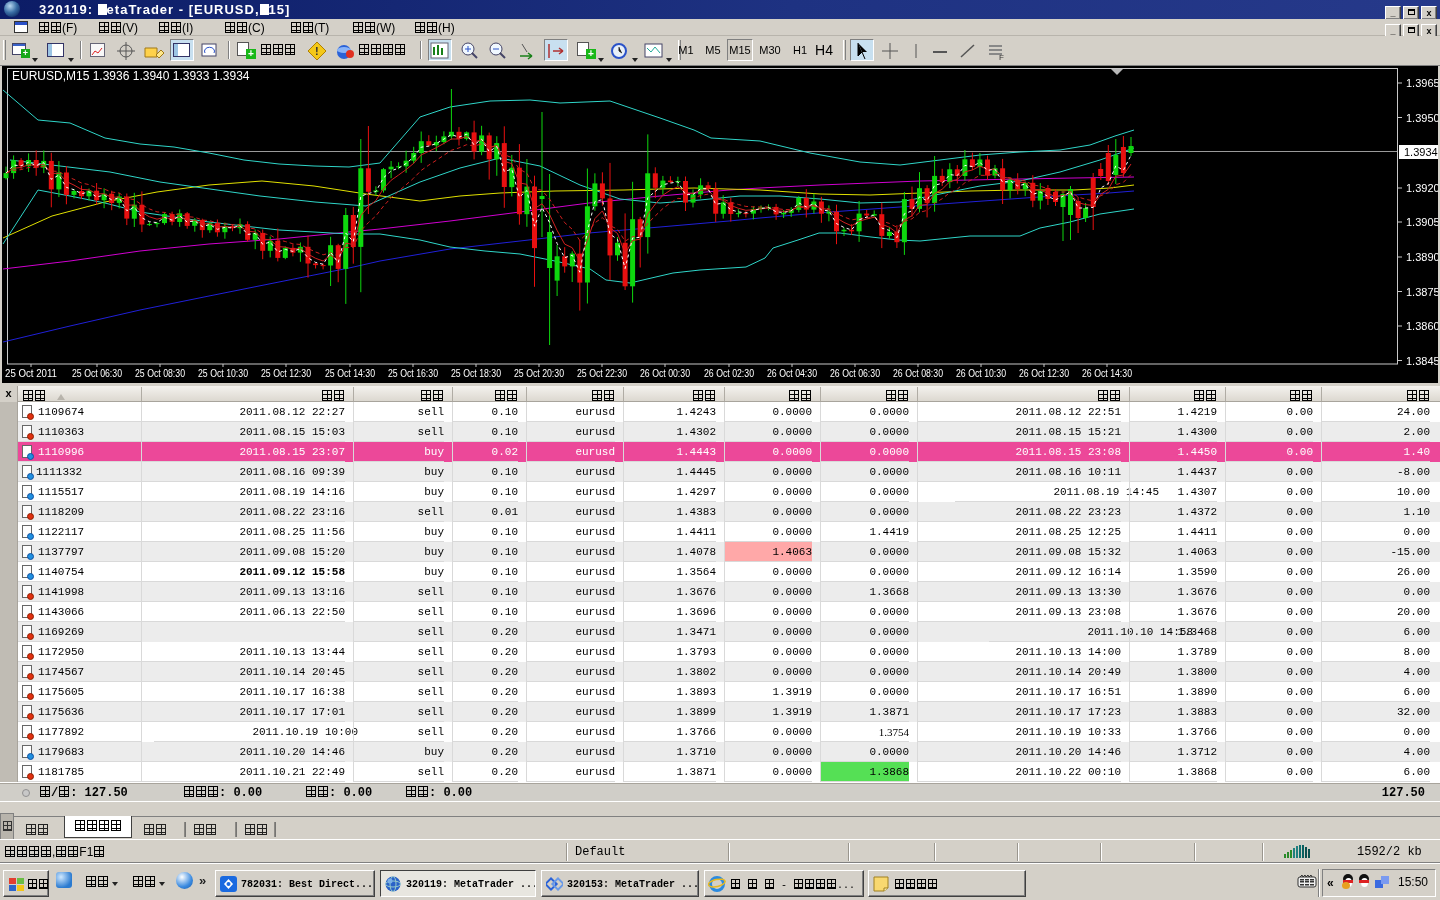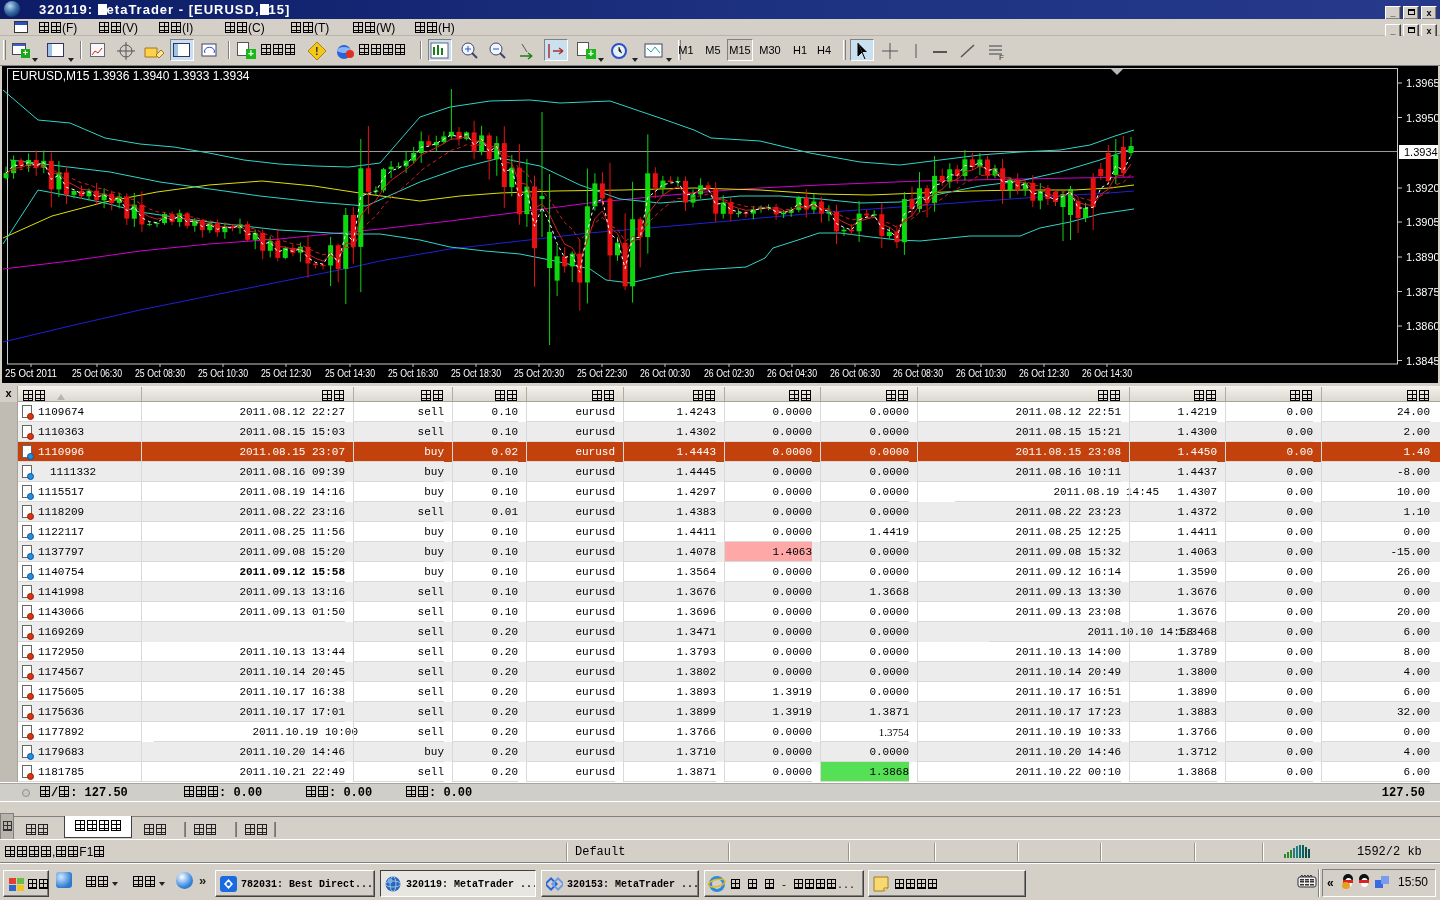--- a/index.html
+++ b/index.html
@@ -130,21 +130,21 @@
         <rect x="2" y="4" width="17" height="13" fill="#fff" stroke="#446"></rect>
         <path d="M4 8 l4 4 4-5 5 6" fill="none" stroke="#2a9"></path>
       </svg></div>
     <div class="abs" style="left:666px;top:12px;"><span class="dda"></span></div>
     <div class="grip" style="left:678px"></div>
     <div class="tbtn" style="left:673px;width:26px;font-size:11px;text-align:center;line-height:20px;color:#000">M1</div>
     <div class="tbtn" style="left:700px;width:26px;font-size:11px;text-align:center;line-height:20px;color:#000">M5</div>
     <div class="tbtn" style="left:727px;width:26px;border:1px solid;border-color:#808080 #fff #fff #808080;background:#cfcbc3;font-size:11px;text-align:center;line-height:20px;color:#000">M15</div>
     <div class="tbtn" style="left:757px;width:26px;font-size:11px;text-align:center;line-height:20px;color:#000">M30</div>
     <div class="tbtn" style="left:787px;width:26px;font-size:11px;text-align:center;line-height:20px;color:#000">H1</div>
-    <div class="tbtn" style="left:811px;width:26px;font-size:11px;text-align:center;line-height:20px;color:#000">H4</div>
+    <div class="tbtn" style="left:811px;width:26px;font-size:14px;text-align:center;line-height:20px;color:#000">H4</div>
     <div class="grip" style="left:843px"></div>
     <div class="tbtn" style="left:850px;width:24px;border:1px solid;border-color:#808080 #fff #fff #808080;background:#c8e0f0;"><svg width="22" height="22">
         <path d="M7 3 l0 13 4-4 3 7" fill="#000" stroke="#000"></path>
         <path d="M7 3 l9 9 -5 0 z" fill="#000"></path>
       </svg></div>
     <div class="tbtn" style="left:878px;width:24px;"><svg width="22" height="22">
         <path d="M11 3 v16 M3 11 h16" stroke="#555"></path>
       </svg></div>
     <div class="tbtn" style="left:904px;width:20px;"><svg width="22" height="22">
         <path d="M11 4 v14" stroke="#555"></path>
@@ -587,36 +587,36 @@
         <div class="c" style="left:452px;width:66px;">0.10</div>
         <div class="c" style="left:526px;width:89px;">eurusd</div>
         <div class="c" style="left:623px;width:93px;">1.4302</div>
         <div class="c" style="left:724px;width:88px;">0.0000</div>
         <div class="c" style="left:820px;width:89px;">0.0000</div>
         <div class="c" style="left:917px;width:204px;">2011.08.15 15:21</div>
         <div class="c" style="left:1129px;width:88px;">1.4300</div>
         <div class="c" style="left:1225px;width:88px;">0.00</div>
         <div class="c" style="left:1321px;width:109px;">2.00</div>
       </div>
-      <div class="tr" style="top:40px;background:#c2410c;color:#fff">
+      <div class="tr" style="top:40px;background:#ec4899;color:#fff">
         <div class="c" style="left:18px;width:123px;text-align:left;padding-left:4px"><span class="dic"><span class="dot blu"></span></span><span style="margin-left:6px">1110996</span></div>
         <div class="c" style="left:141px;width:204px;">2011.08.15 23:07</div>
         <div class="c" style="left:353px;width:91px;">buy</div>
         <div class="c" style="left:452px;width:66px;">0.02</div>
         <div class="c" style="left:526px;width:89px;">eurusd</div>
         <div class="c" style="left:623px;width:93px;">1.4443</div>
         <div class="c" style="left:724px;width:88px;">0.0000</div>
         <div class="c" style="left:820px;width:89px;">0.0000</div>
         <div class="c" style="left:917px;width:204px;">2011.08.15 23:08</div>
         <div class="c" style="left:1129px;width:88px;">1.4450</div>
         <div class="c" style="left:1225px;width:88px;">0.00</div>
         <div class="c" style="left:1321px;width:109px;">1.40</div>
       </div>
       <div class="tr" style="top:60px;background:#ececec;color:#000">
-        <div class="c" style="left:18px;width:123px;text-align:left;padding-left:4px"><span class="dic"><span class="dot blu"></span></span><span style="margin-left:18px">1111332</span></div>
+        <div class="c" style="left:18px;width:123px;text-align:left;padding-left:4px"><span class="dic"><span class="dot blu"></span></span><span style="margin-left:4px">1111332</span></div>
         <div class="c" style="left:141px;width:204px;">2011.08.16 09:39</div>
         <div class="c" style="left:353px;width:91px;">buy</div>
         <div class="c" style="left:452px;width:66px;">0.10</div>
         <div class="c" style="left:526px;width:89px;">eurusd</div>
         <div class="c" style="left:623px;width:93px;">1.4445</div>
         <div class="c" style="left:724px;width:88px;">0.0000</div>
         <div class="c" style="left:820px;width:89px;">0.0000</div>
         <div class="c" style="left:917px;width:204px;">2011.08.16 10:11</div>
         <div class="c" style="left:1129px;width:88px;">1.4437</div>
         <div class="c" style="left:1225px;width:88px;">0.00</div>
@@ -701,21 +701,21 @@
         <div class="c" style="left:623px;width:93px;">1.3676</div>
         <div class="c" style="left:724px;width:88px;">0.0000</div>
         <div class="c" style="left:820px;width:89px;">1.3668</div>
         <div class="c" style="left:917px;width:204px;">2011.09.13 13:30</div>
         <div class="c" style="left:1129px;width:88px;">1.3676</div>
         <div class="c" style="left:1225px;width:88px;">0.00</div>
         <div class="c" style="left:1321px;width:109px;">0.00</div>
       </div>
       <div class="tr" style="top:200px;background:#fff;color:#000">
         <div class="c" style="left:18px;width:123px;text-align:left;padding-left:4px"><span class="dic"><span class="dot red"></span></span><span style="margin-left:6px">1143066</span></div>
-        <div class="c" style="left:141px;width:204px;">2011.09.13 01:50</div>
+        <div class="c" style="left:141px;width:204px;">2011.06.13 22:50</div>
         <div class="c" style="left:353px;width:91px;">sell</div>
         <div class="c" style="left:452px;width:66px;">0.10</div>
         <div class="c" style="left:526px;width:89px;">eurusd</div>
         <div class="c" style="left:623px;width:93px;">1.3696</div>
         <div class="c" style="left:724px;width:88px;">0.0000</div>
         <div class="c" style="left:820px;width:89px;">0.0000</div>
         <div class="c" style="left:917px;width:204px;">2011.09.13 23:08</div>
         <div class="c" style="left:1129px;width:88px;">1.3676</div>
         <div class="c" style="left:1225px;width:88px;">0.00</div>
         <div class="c" style="left:1321px;width:109px;">20.00</div>

